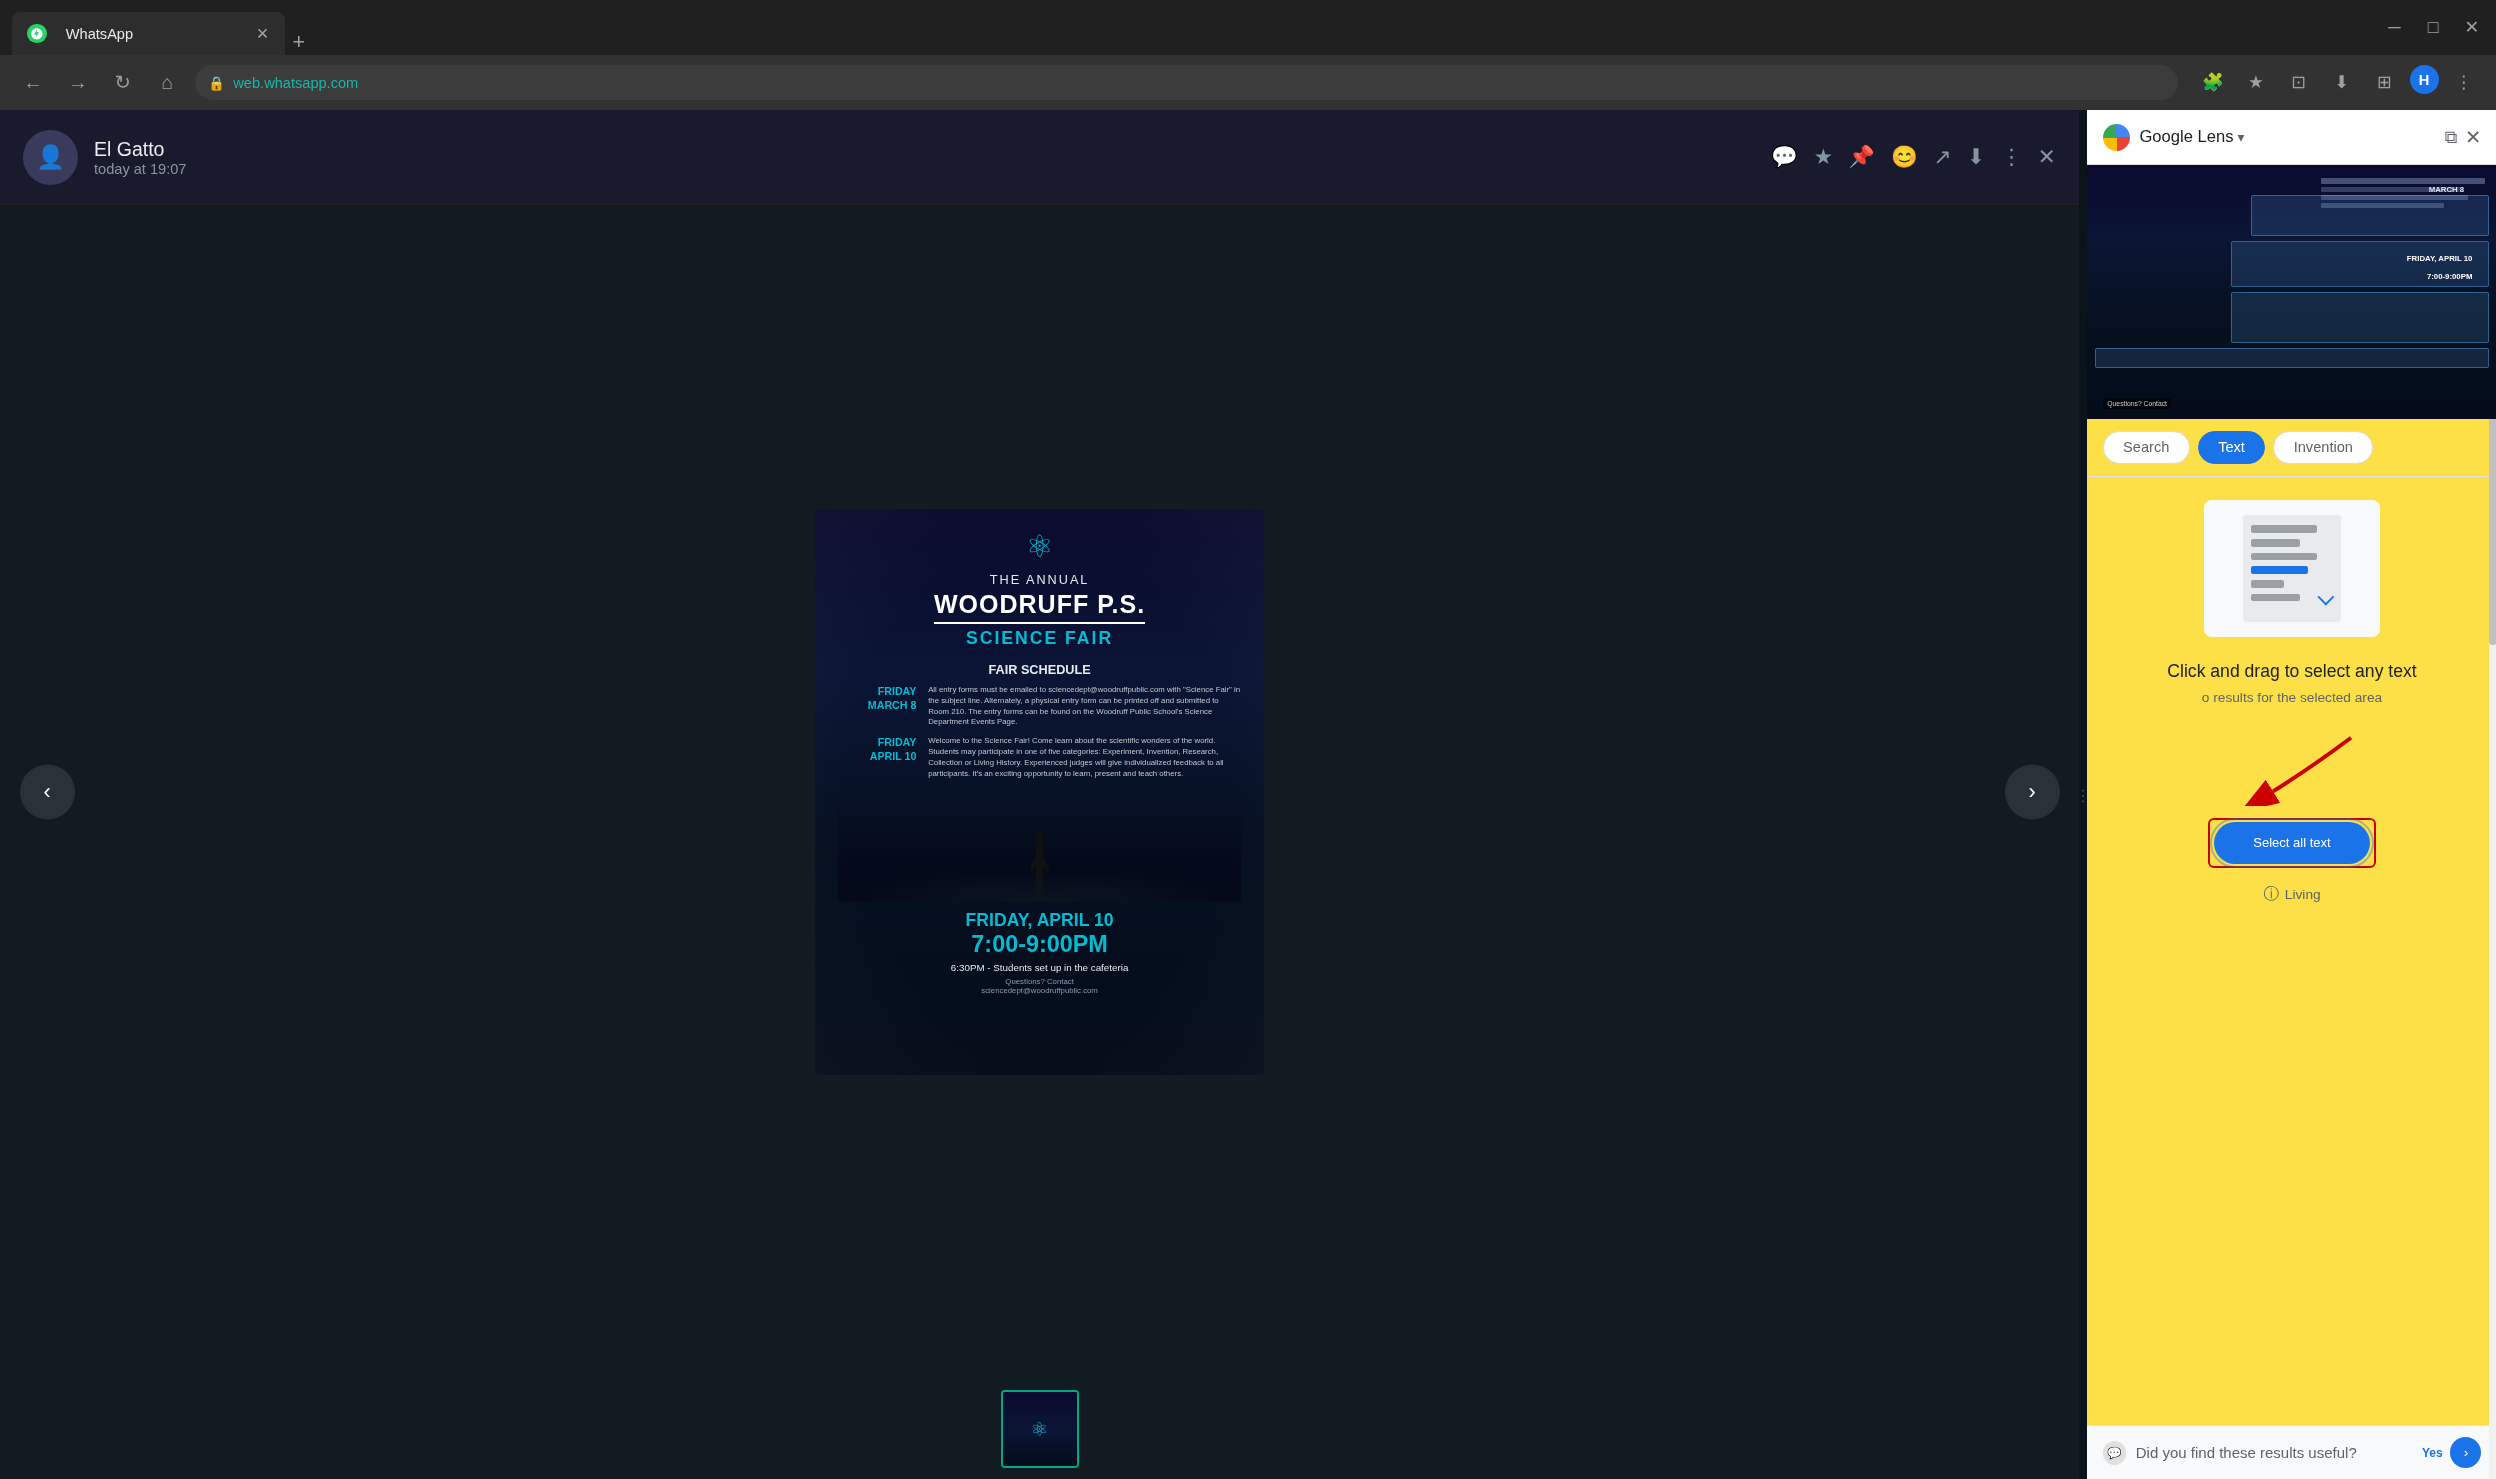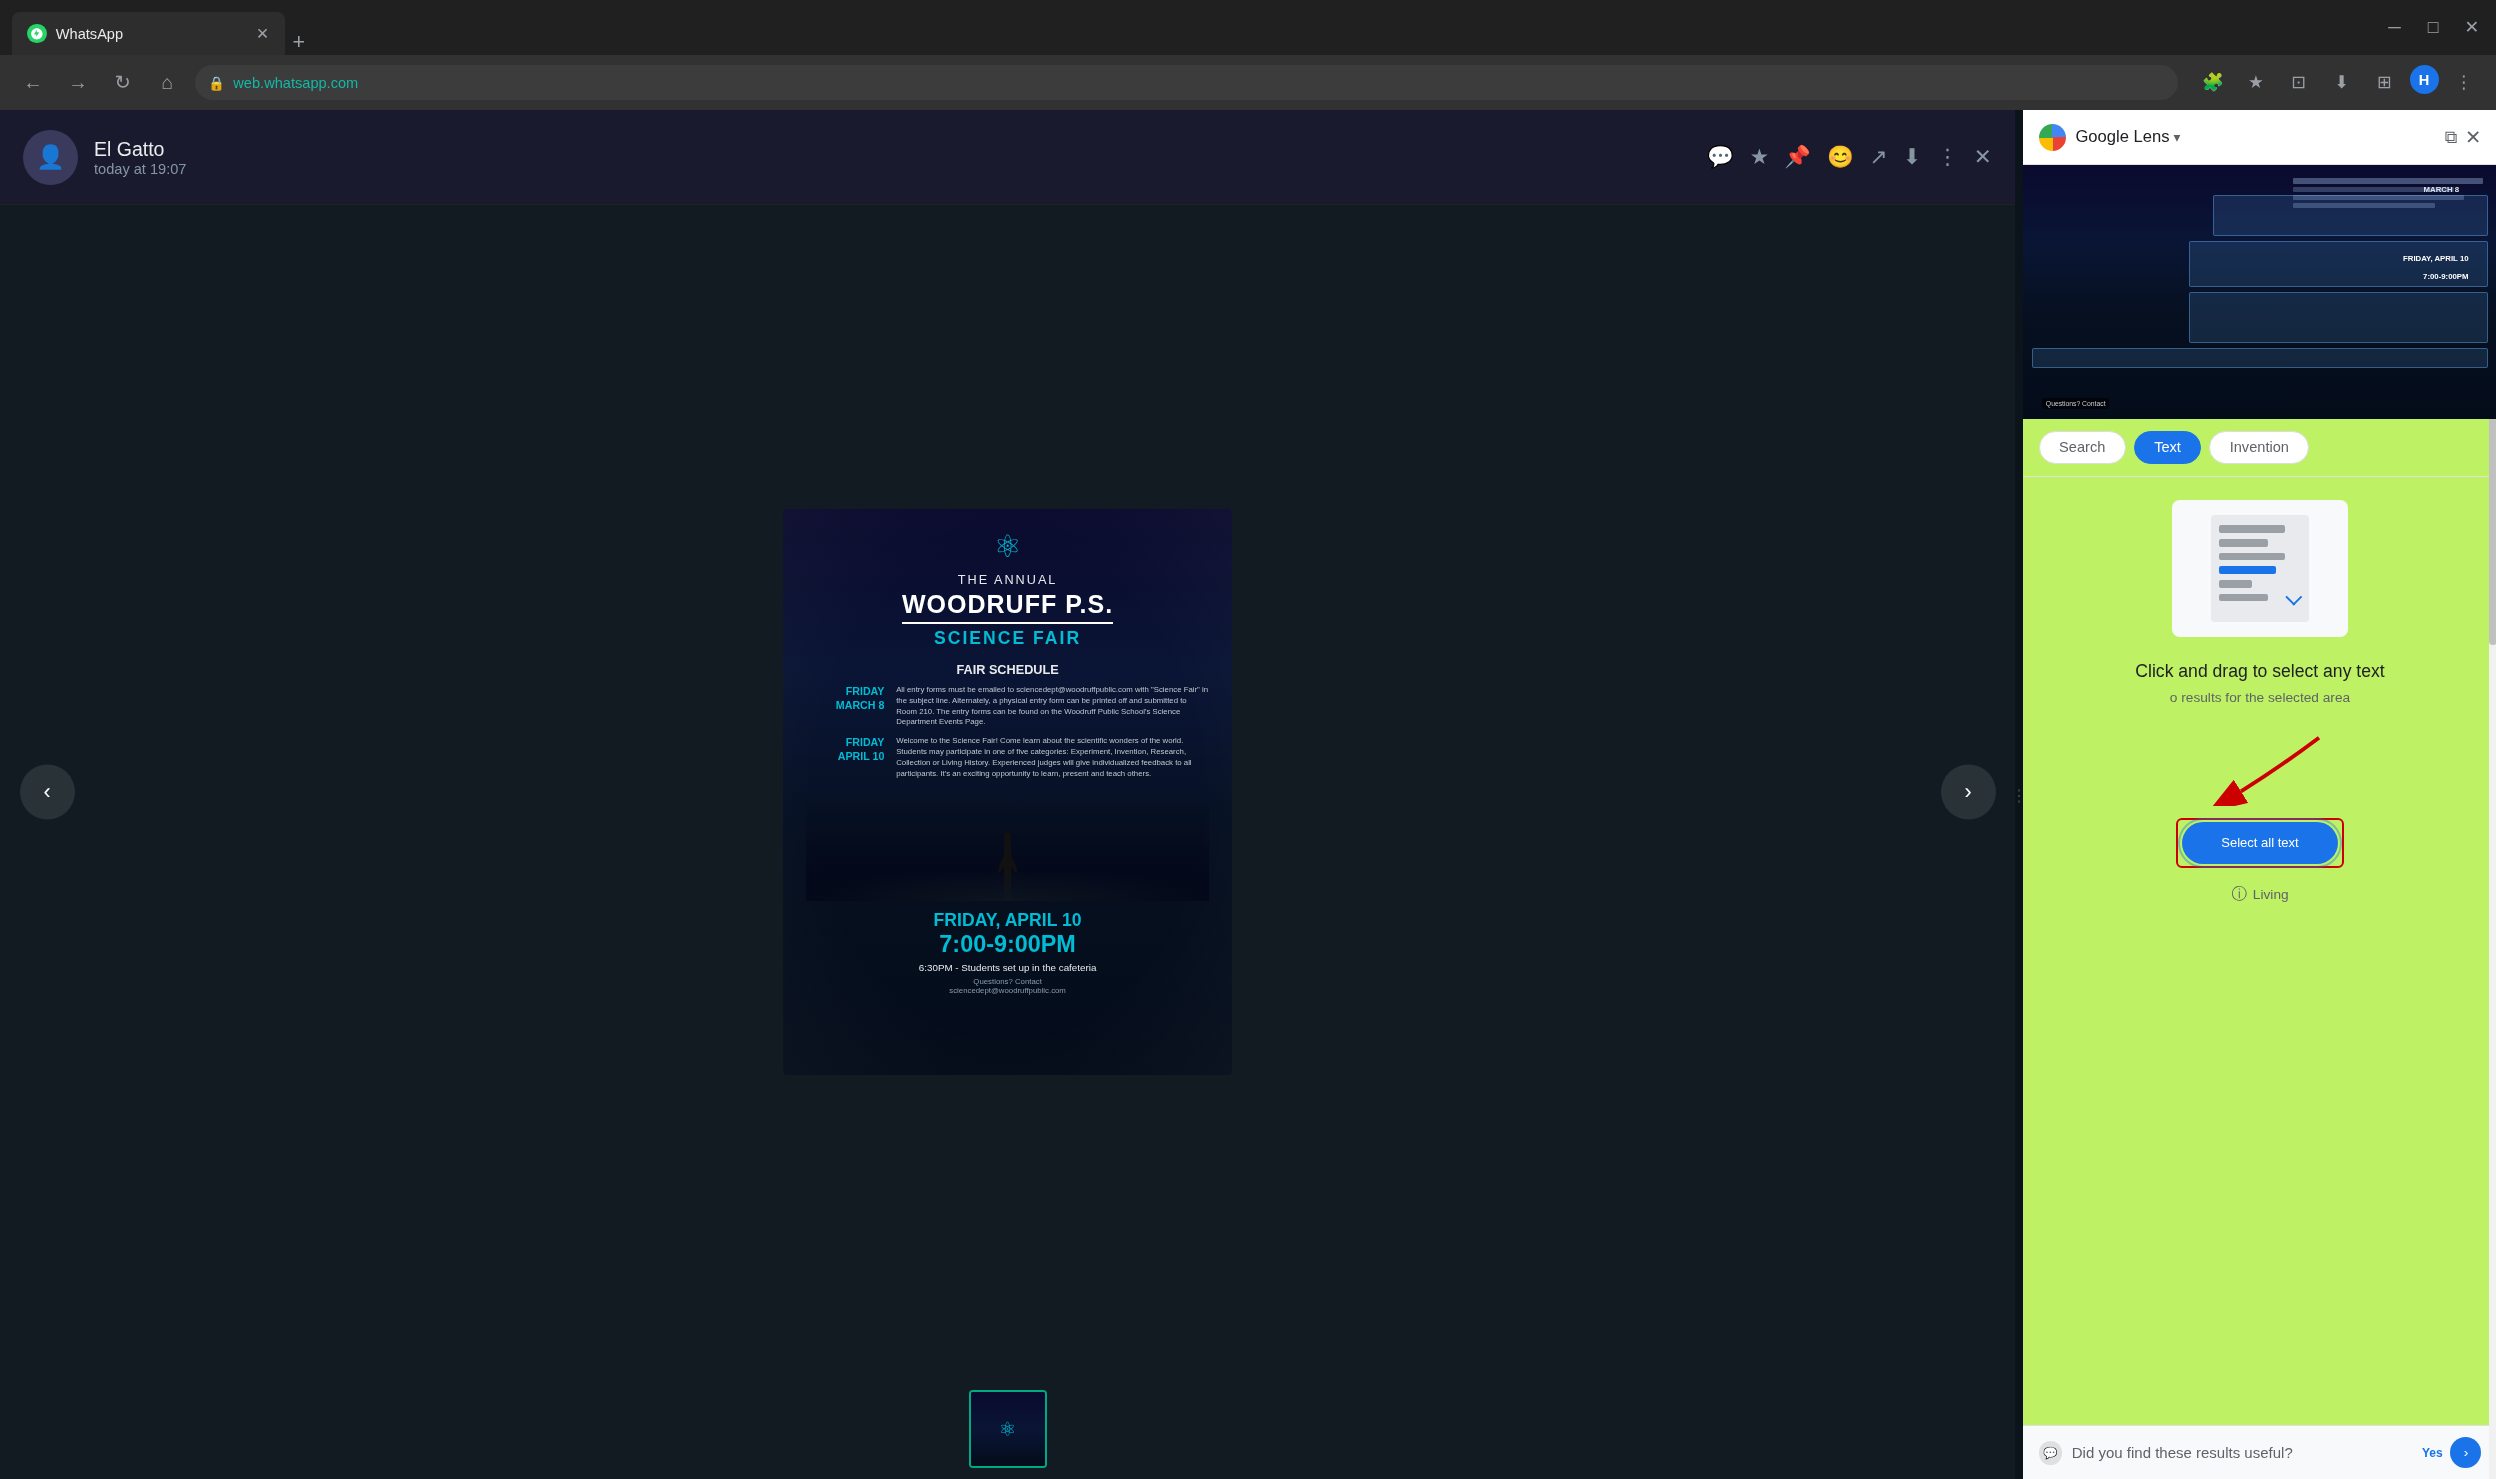--- a/index.html
+++ b/index.html
@@ -6,21 +6,21 @@
     body { width: 2497px; height: 1479px; overflow: hidden; font-family: 'Segoe UI', Arial, sans-serif; background: #202c33; }
 
     
     .browser-titlebar {
       width: 100%; height: 55px; background: #202020; display: flex; align-items: center;
       padding: 0 11.7px; gap: 7.8px;
     }
     .tab-area { display: flex; align-items: flex-end; flex: 1; height: 100%; }
     .tab {
       display: flex; align-items: center; background: #2d2d2d; border-radius: 7.8px 7.8px 0 0;
-      padding: 0 15.6px; height: 43px; min-width: 273px; gap: 9px; margin-top: 11.7px;
+      padding: 0 15.6px; height: 43px; min-width: 273px; gap: 19px; margin-top: 11.7px;
     }
     .tab-favicon { width: 19.5px; height: 19.5px; background: #25d366; border-radius: 50%; display: flex; align-items: center; justify-content: center; flex-shrink: 0; }
     .tab-title { color: #e8eaed; font-size: 14.6px; flex: 1; }
     .tab-close { color: #9aa0a6; cursor: pointer; font-size: 15.6px; }
     .tab-new { color: #9aa0a6; font-size: 21.5px; margin-left: 7.8px; cursor: pointer; }
     .window-controls { display: flex; gap: 11.7px; margin-left: 7.8px; }
     .win-btn { width: 27px; height: 27px; background: none; border: none; color: #9aa0a6; font-size: 17.6px; cursor: pointer; display: flex; align-items: center; justify-content: center; }
 
     
     .browser-toolbar {
@@ -101,21 +101,21 @@
       width: 100%; height: 100%;
       background: linear-gradient(180deg, #0a0a2e 0%, #0a1535 50%, #040c1a 100%);
       display: flex; align-items: center; justify-content: center; font-size: 19.5px; color: #00bcd4;
     }
 
     
     .panel-divider { width: 7.8px; background: #0b141a; cursor: col-resize; display: flex; align-items: center; justify-content: center; color: #4a4a4a; }
 
     
     .lens-panel {
-      width: 474px; height: 100%; background: #bef264; display: flex; flex-direction: column;
+      width: 410px; height: 100%; background: #fde047; display: flex; flex-direction: column;
       overflow: hidden; position: relative;
     }
     .lens-header {
       display: flex; align-items: center; padding: 0 15.6px; height: 55px; background: #fff;
       border-bottom: 1px solid #e0e0e0; flex-shrink: 0;
     }
     .lens-logo { width: 27px; height: 27px; background: conic-gradient(#4285f4 0deg 90deg, #ea4335 90deg 180deg, #fbbc04 180deg 270deg, #34a853 270deg); border-radius: 50%; flex-shrink: 0; }
     .lens-title { font-size: 16.6px; color: #202124; margin-left: 9.8px; font-weight: 500; }
     .lens-dropdown { color: #5f6368; font-size: 13.7px; margin-left: 3.9px; cursor: pointer; }
     .lens-spacer { flex: 1; }

